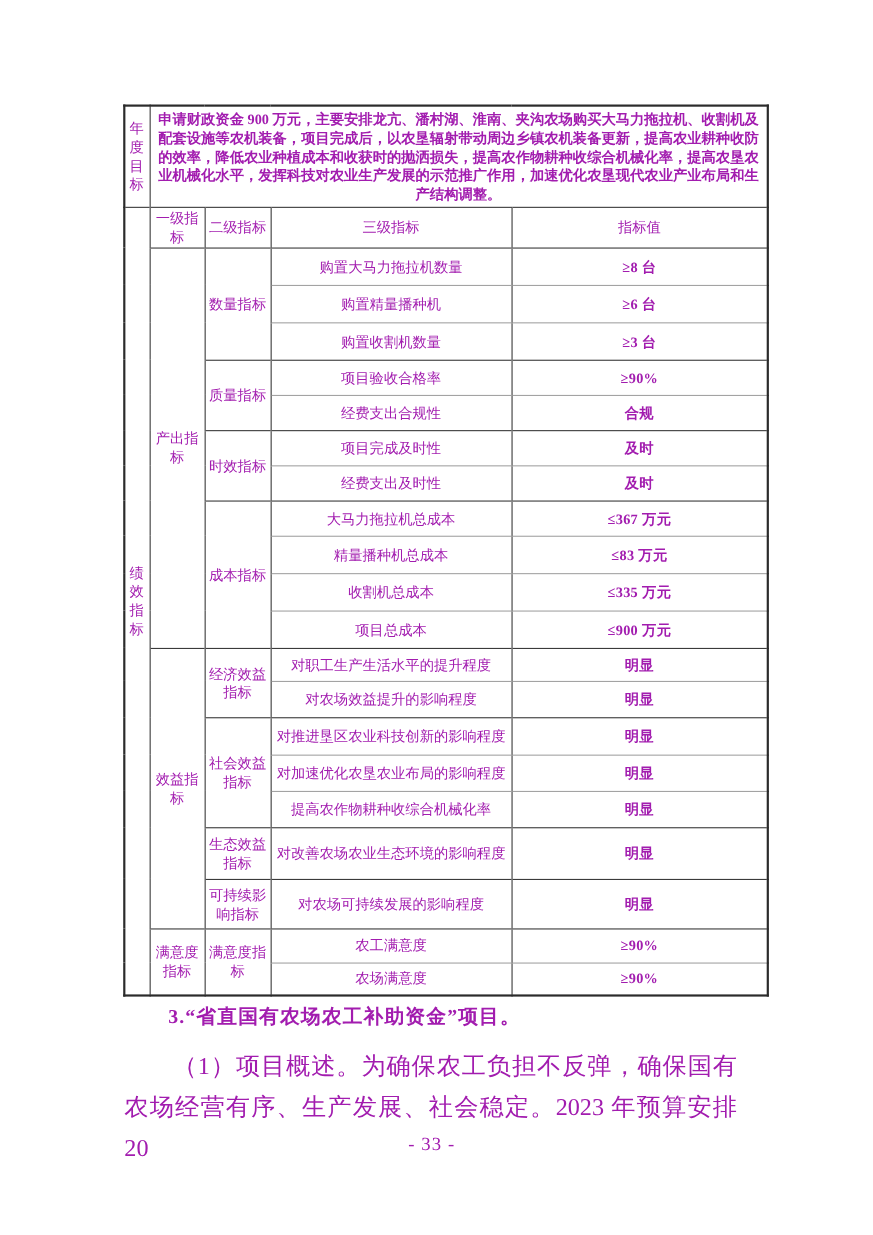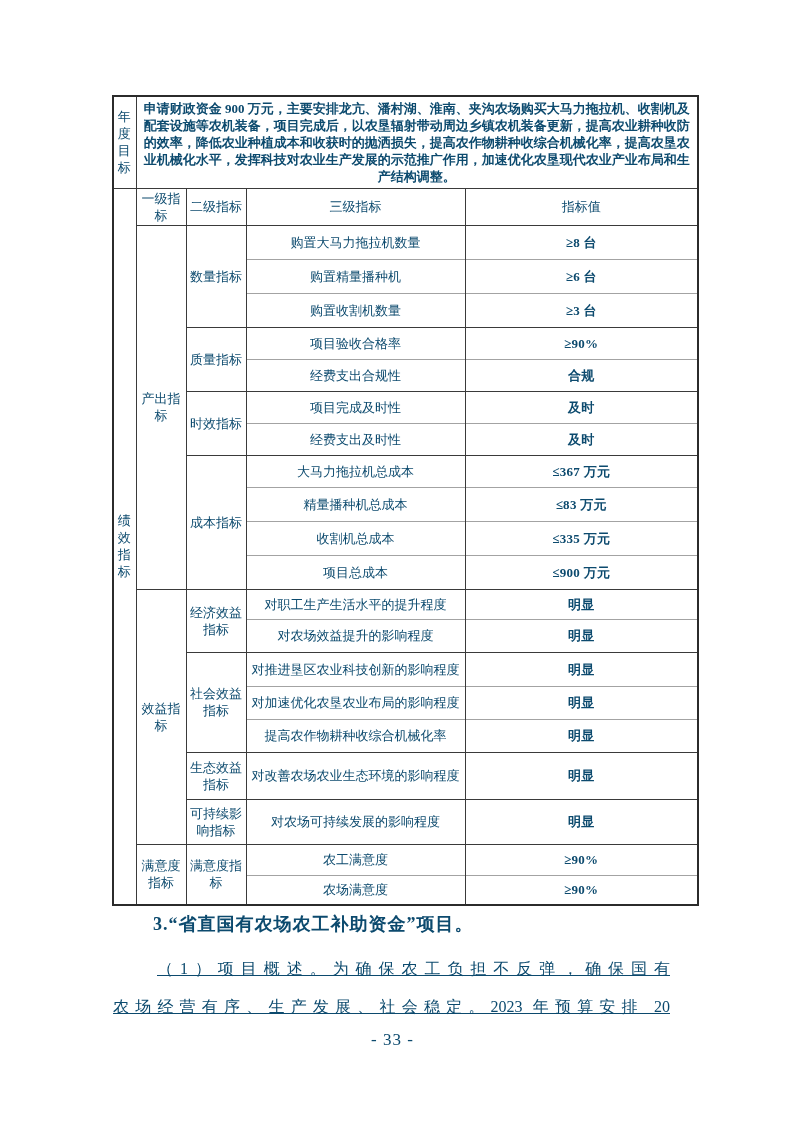--- a/index.html
+++ b/index.html
@@ -1,18 +1,18 @@
 <!DOCTYPE html>
 <html><head>
 <meta charset="utf-8">
 <style>
   html,body{margin:0;padding:0;background:#e9e9e9;}
   .page{
     position:relative;width:794px;height:1123px;background:#ffffff;
-    font-family:"Liberation Serif","DejaVu Serif",serif;color:#0c4a6e;
+    font-family:"Liberation Serif","DejaVu Serif",serif;color:#a21caf;
     margin:0 auto;overflow:hidden;
   }
   
   table.perf{
     position:absolute;left:112px;top:95px;width:585px;
     border-collapse:collapse;table-layout:fixed;
     border:2px solid #2b2b2b;
   }
   table.perf td{
     border-top:1px solid #3a3a3a;border-left:1px solid #3a3a3a;
@@ -34,22 +34,22 @@
   td.l3{text-align:left;padding:2px 7px;margin-left:20px;}
   td.val{letter-spacing:.3px;font-weight:bold;}
   
   .heading{
     position:absolute;left:113px;top:912px;width:560px;
     font-size:18px;font-weight:bold;letter-spacing:1px;
     text-indent:40px;white-space:nowrap;
   }
   .para{position:absolute;left:113px;top:950px;width:557px;}
   .para .pline{
-    font-size:16px;line-height:37.5px;
-    text-align:justify;text-align-last:justify;text-justify:inter-ideograph;text-decoration:underline;
+    font-size:22px;line-height:37.5px;
+    text-align:justify;text-align-last:justify;text-justify:inter-ideograph;
   }
   .para .pline.indent{text-indent:44px;}
   .pageno{
     position:absolute;left:113px;top:1030px;width:559px;
     text-align:center;font-size:17px;letter-spacing:1px;
   }
 </style>
 </head>
 <body>
 

